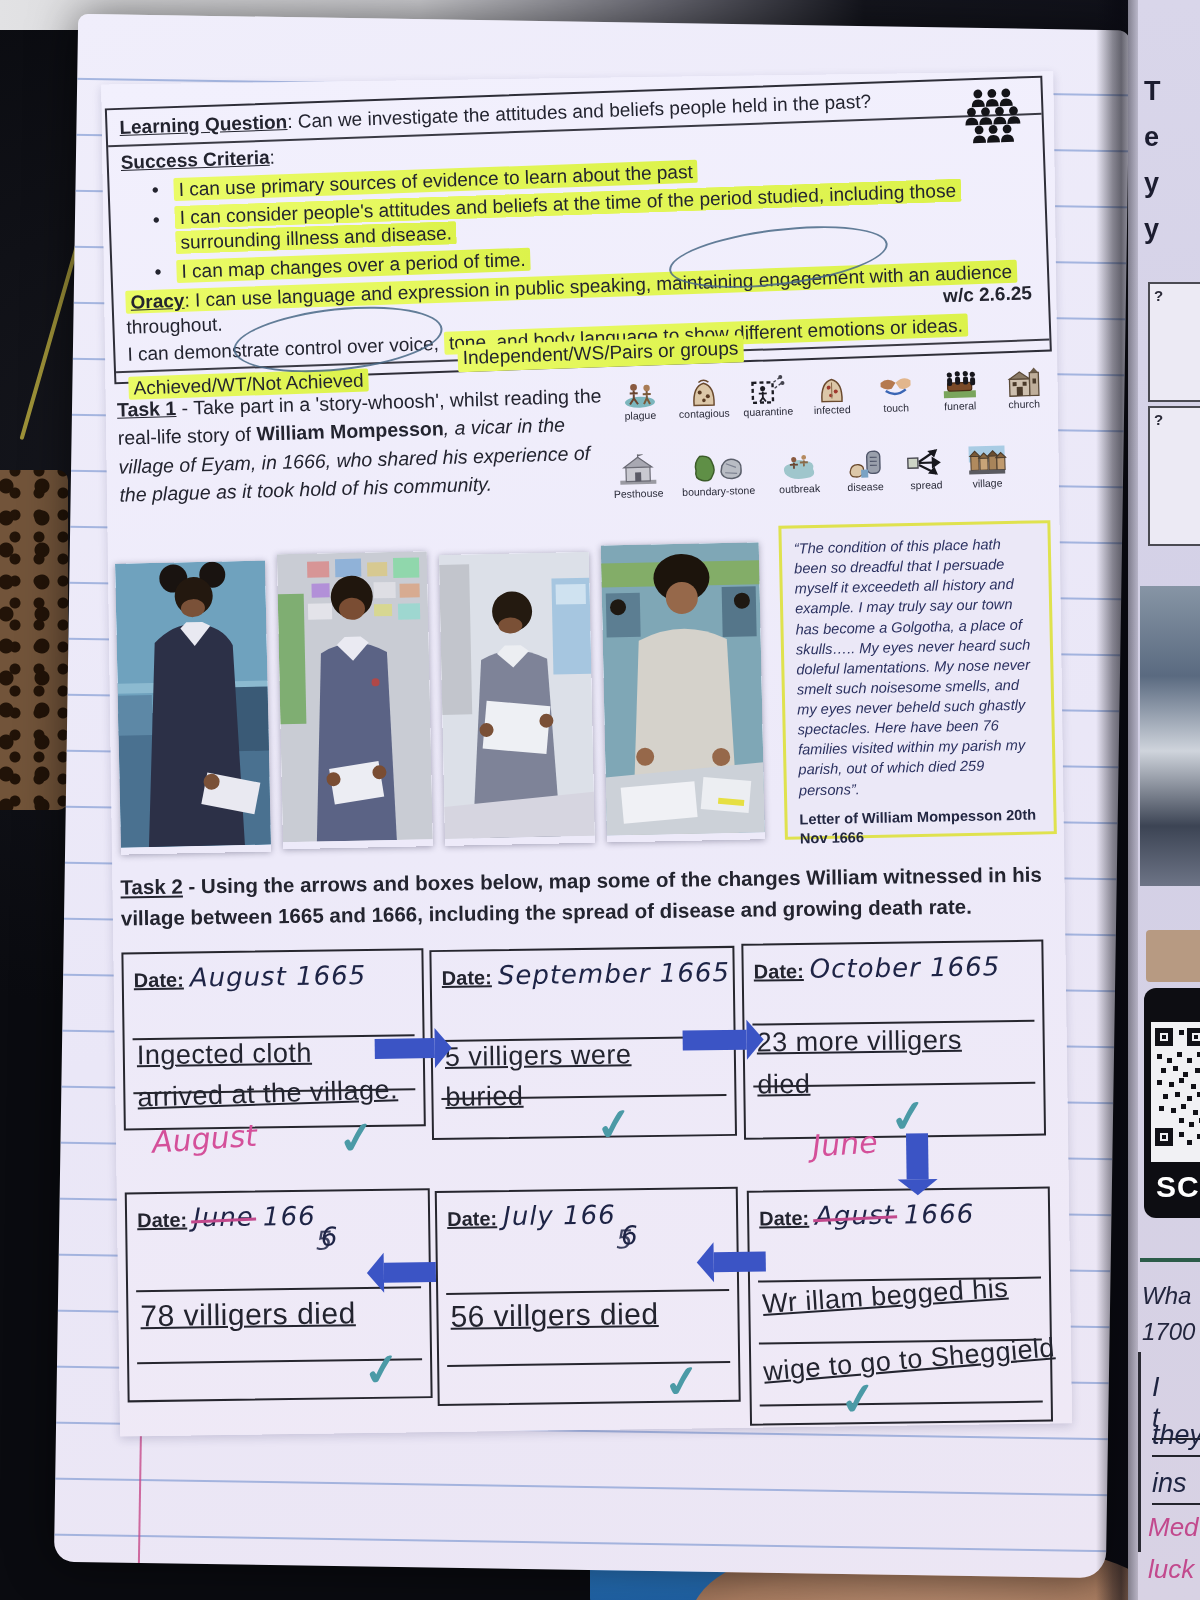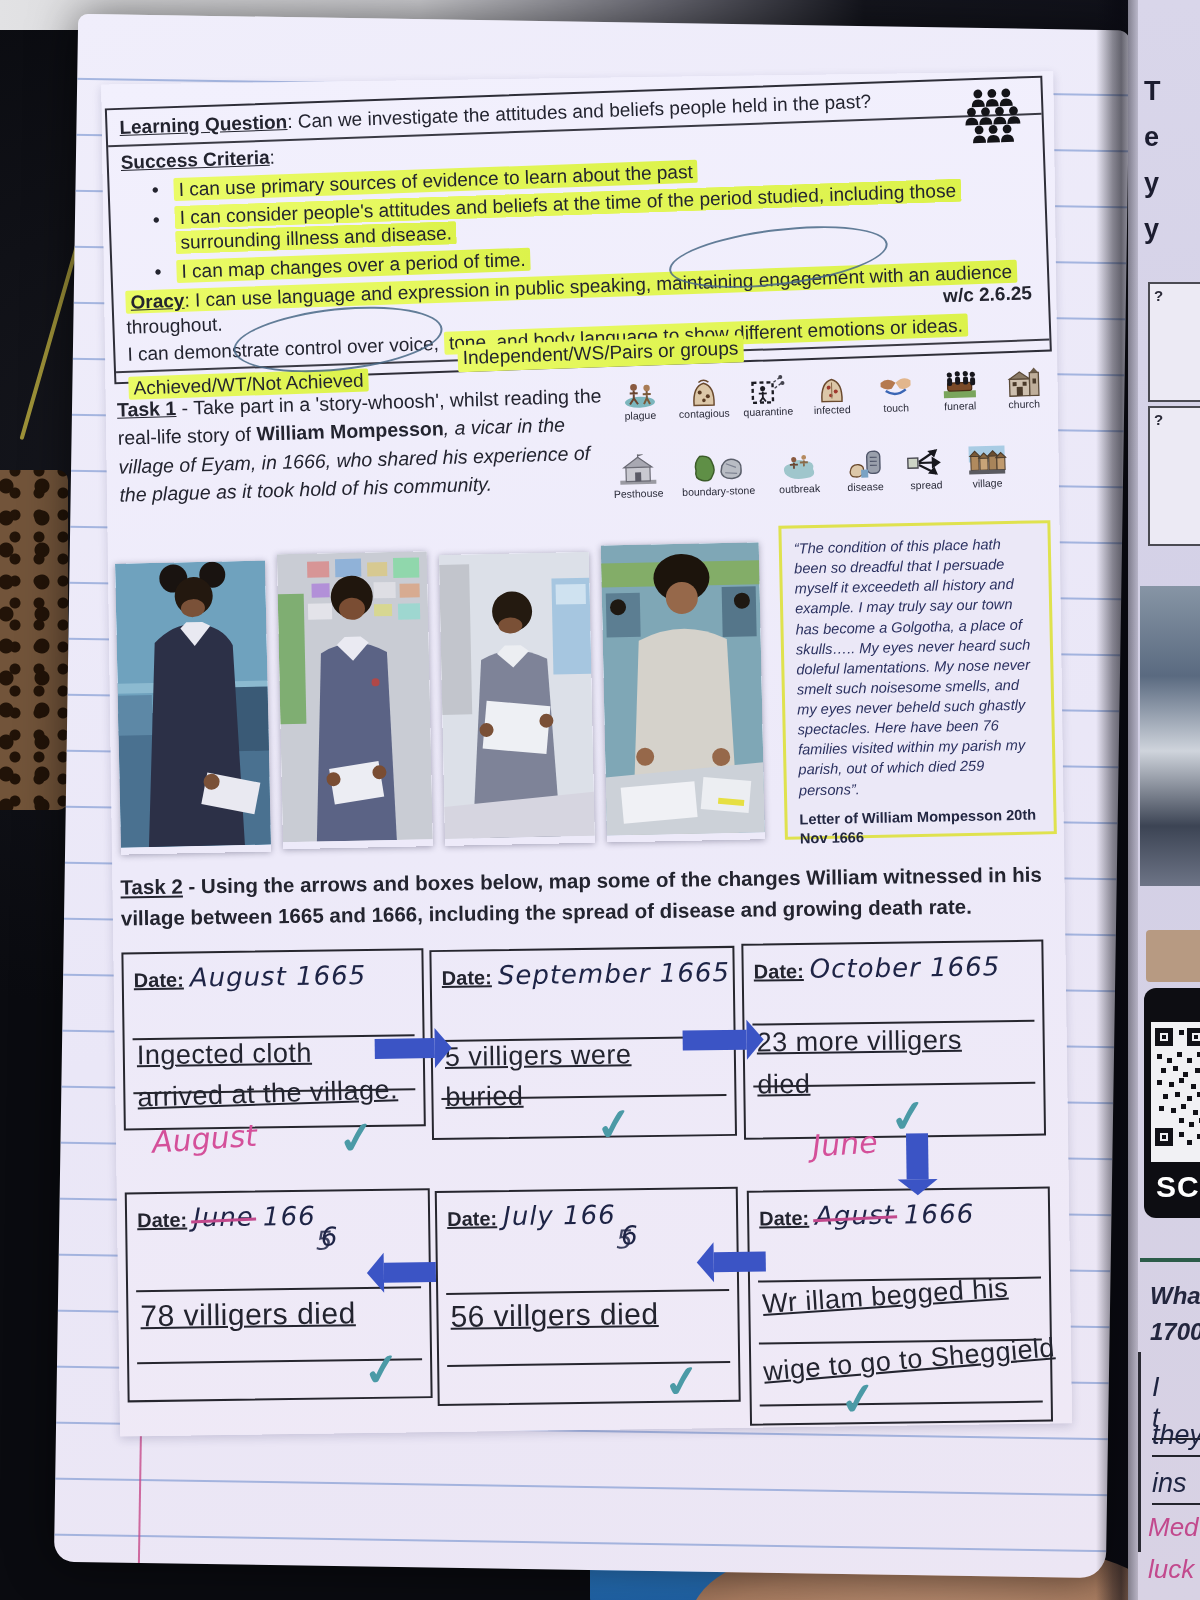--- a/index.html
+++ b/index.html
@@ -28,21 +28,21 @@
   .rp-letter{position:absolute;left:16px;font-weight:bold;font-size:27px;color:#1c1d30;}
   .rp-stub{position:absolute;left:20px;width:60px;background:#eceaf4;border:2px solid #4a4a52;
     color:#2a2a38;font-size:15px;font-weight:bold;padding:3px 4px;}
   .rp-photo{position:absolute;left:12px;width:70px;background:
     linear-gradient(180deg,#8795a5 0%,#5a6a80 30%,#cfd4dc 55%,#3c4454 80%,#6d7486 100%);}
   .rp-tan{position:absolute;left:18px;top:930px;width:60px;height:52px;background:#b79a82;border-radius:4px;}
   .rp-qr{position:absolute;left:16px;top:988px;width:70px;height:230px;background:#0d0d12;border-radius:12px;}
   .rp-qr .qr-white{position:absolute;left:7px;top:34px;width:58px;height:140px;background:#f1f1f4;}
   .rp-qr .qr-label{position:absolute;left:12px;top:182px;color:#fff;font-weight:bold;font-size:30px;letter-spacing:1px;}
   .rp-green-rule{position:absolute;left:12px;top:1258px;width:64px;height:4px;background:#2c5c49;}
-  .rp-printed{position:absolute;left:22px;font-style:italic;font-size:24px;color:#23263e;font-weight:700;}
+  .rp-printed{position:absolute;left:14px;font-style:italic;font-size:24px;color:#23263e;font-weight:400;}
   .rp-hand{position:absolute;left:24px;font-style:italic;font-size:27px;color:#1d2340;
     border-bottom:2px solid #23242c;padding:0 26px 4px 0;}
   .rp-pink{position:absolute;left:20px;font-style:italic;font-size:26px;color:#c2498d;}
   .rp-frame{position:absolute;left:10px;top:1352px;width:3px;height:200px;background:#2a2a33;}
   .spine-shadow{position:absolute;left:1096px;top:0;width:42px;height:1600px;z-index:4;
     background:linear-gradient(90deg,transparent 0%,rgba(8,8,16,.45) 40%,rgba(8,8,16,.6) 60%,rgba(8,8,16,.15) 100%);}
   
   .page{position:absolute;left:66px;top:22px;width:1052px;height:1548px;z-index:2;
     background:linear-gradient(160deg,#f0eefb 0%,#eae7f7 55%,#ece6f4 100%);
     border-radius:10px 12px 26px 20px;transform:rotate(0.9deg);

